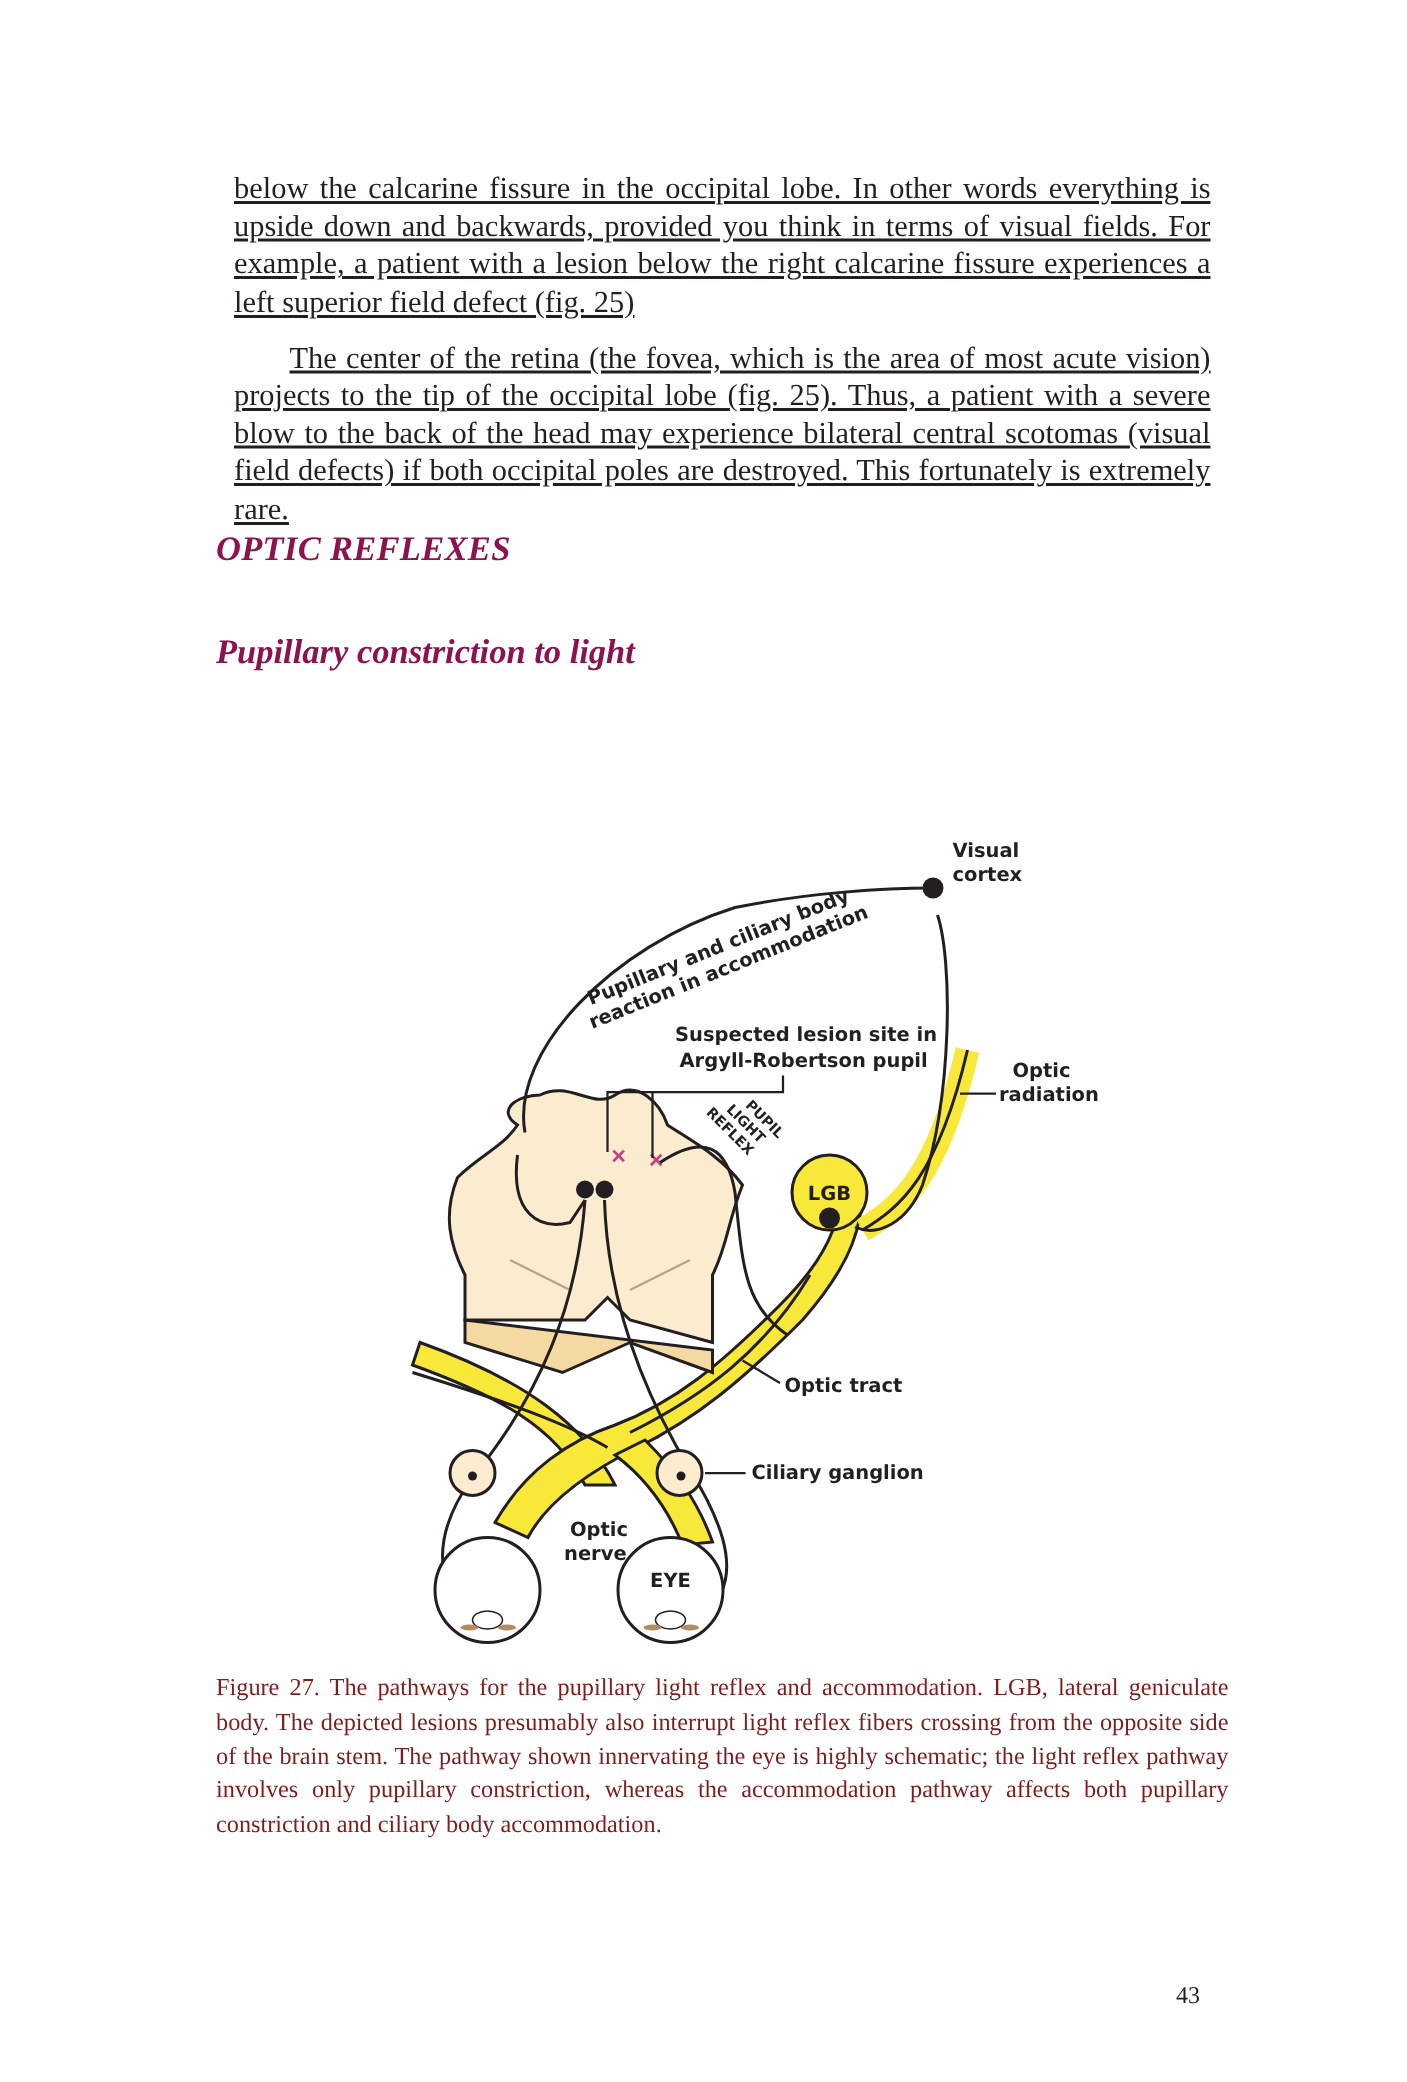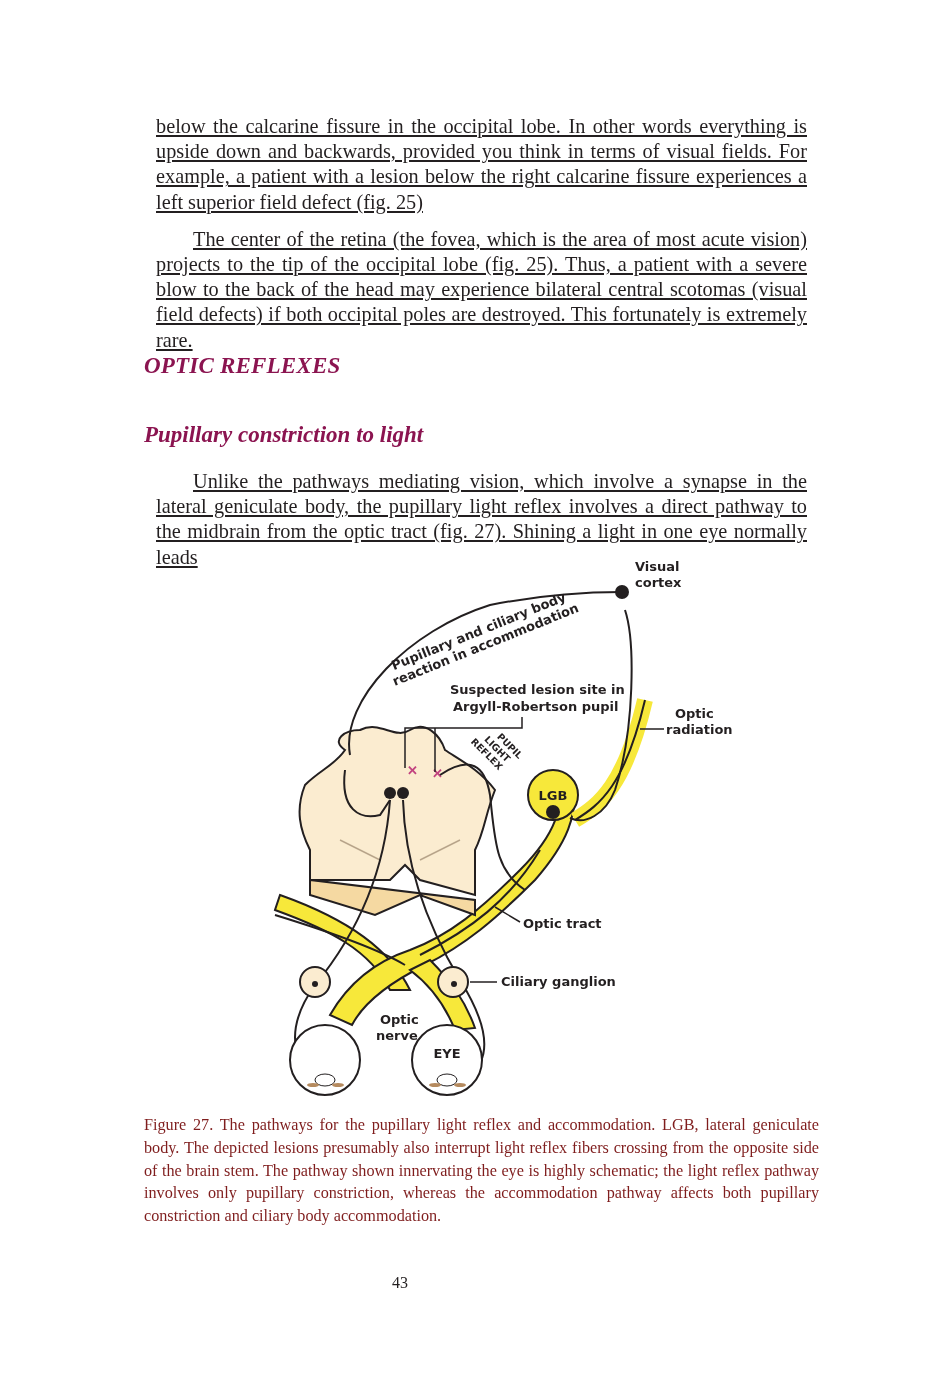--- a/index.html
+++ b/index.html
@@ -11,42 +11,39 @@
   .para p { margin: 12px; text-decoration: underline; }
   .para p.indent { text-indent: 37px; }
   .heading { position: absolute; left: 144px;
     font-family: Liberation Serif, serif; color: #8b1450;
     font-style: italic; font-weight: bold; }
   .h1 { top: 353px; font-size: 23px; letter-spacing: 0.2px; }
   .h2 { top: 422px; font-size: 23px; }
   .caption { position: absolute; left: 144px; top: 1114px; width: 675px;
     font-family: "Liberation Serif", "DejaVu Serif", serif; color: #7f1d1d;
     font-size: 16.2px; line-height: 22.8px; text-align: justify; }
-  .page-num { position: absolute; left: 0; width: 800px; top: 1274px; text-align: center;
+  .page-num { position: absolute; left: 0; width: 800px; top: 1322px; text-align: right;
     font-family: "Liberation Serif", "DejaVu Serif", serif; font-size: 16px; color: #231f20; }
   .figure { position: absolute; left: 270px; top: 550px; width: 470px; height: 550px; }
   .figure svg { width: 470px; height: 550px; display: block; }
   .lbl { font-family: "DejaVu Sans", "Liberation Sans", sans-serif; font-weight: bold; fill: #231f20; }
 </style>
 </head>
 <body>
 
 <div class="page">
 
   <div class="text-block para" style="top:102px;">
     <p>below the calcarine fissure in the occipital lobe. In other words everything is upside down and backwards, provided you think in terms of visual fields. For example, a patient with a lesion below the right calcarine fissure experiences a left superior field defect (fig. 25)</p>
     <p class="indent">The center of the retina (the fovea, which is the area of most acute vision) projects to the tip of the occipital lobe (fig. 25). Thus, a patient with a severe blow to the back of the head may experience bilateral central scotomas (visual field defects) if both occipital poles are destroyed. This fortunately is extremely rare.</p>
   </div>
 
   <div class="heading h1">OPTIC REFLEXES</div>
   <div class="heading h2">Pupillary constriction to light</div>
 
-  <div class="text-block para" style="top:457px;">
-    <p class="indent">Unlike the pathways mediating vision, which involve a synapse in the lateral geniculate body, the pupillary light reflex involves a direct pathway to the midbrain from the optic tract (fig. 27). Shining a light in one eye normally leads</p>
-  </div>
 
   <div class="figure">
     <svg viewBox="0 0 470 550" xmlns="http://www.w3.org/2000/svg">
 
       <g>
         <path d="M5 360 C 60 380, 100 400, 120 440 L 140 440 C 120 400, 80 370, 10 345 Z" fill="#f7e83a" stroke="#231f20" stroke-width="2"></path>
         <path d="M60 465 C 80 430, 110 410, 140 400 C 180 385, 210 360, 250 320 C 290 280, 290 255, 290 240 L 305 240 C 305 265, 300 290, 265 330 C 225 370, 195 395, 155 415 C 125 430, 95 450, 82 475 Z" fill="#f7e83a" stroke="#231f20" stroke-width="2"></path>
         <path d="M140 420 C 160 435, 175 455, 185 480 L 205 478 C 195 450, 180 430, 160 410 Z" fill="#f7e83a" stroke="#231f20" stroke-width="2"></path>
         <path d="M5 365 C 70 385, 110 400, 135 415" fill="none" stroke="#231f20" stroke-width="2"></path>
         <path d="M150 405 C 200 380, 240 350, 270 300" fill="none" stroke="#231f20" stroke-width="2"></path>

